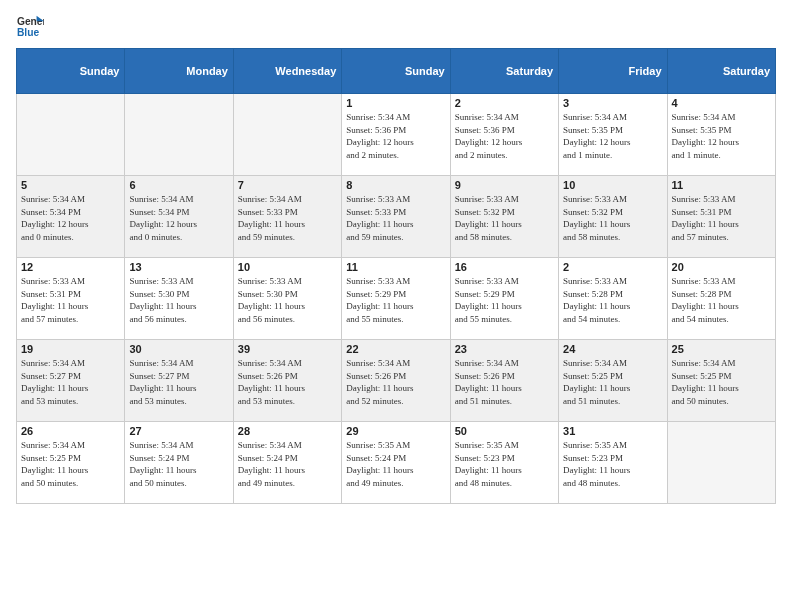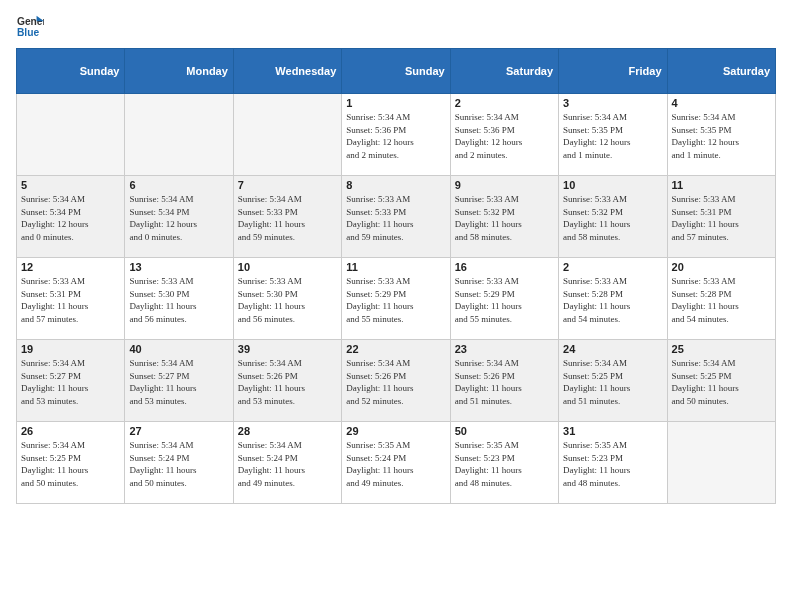--- a/index.html
+++ b/index.html
@@ -253,21 +253,21 @@
         </tr>
         <tr class="row-shaded">
           <td>
             <div class="day-number">19</div>
             <div class="day-info" style="white-space: pre-line;">Sunrise: 5:34 AM
 Sunset: 5:27 PM
 Daylight: 11 hours
 and 53 minutes.</div>
           </td>
           <td>
-            <div class="day-number">40</div>
+            <div class="day-number">30</div>
             <div class="day-info" style="white-space: pre-line;">Sunrise: 5:34 AM
 Sunset: 5:27 PM
 Daylight: 11 hours
 and 53 minutes.</div>
           </td>
           <td>
             <div class="day-number">39</div>
             <div class="day-info" style="white-space: pre-line;">Sunrise: 5:34 AM
 Sunset: 5:26 PM
 Daylight: 11 hours

